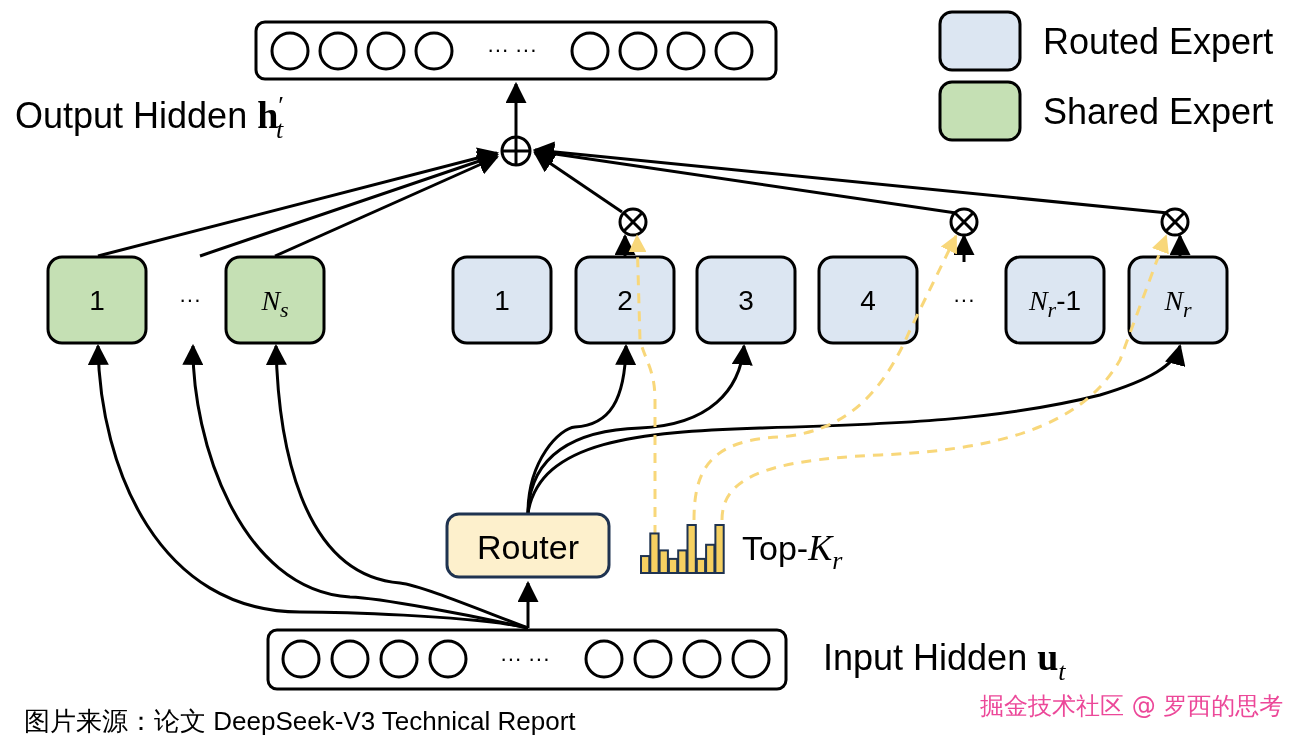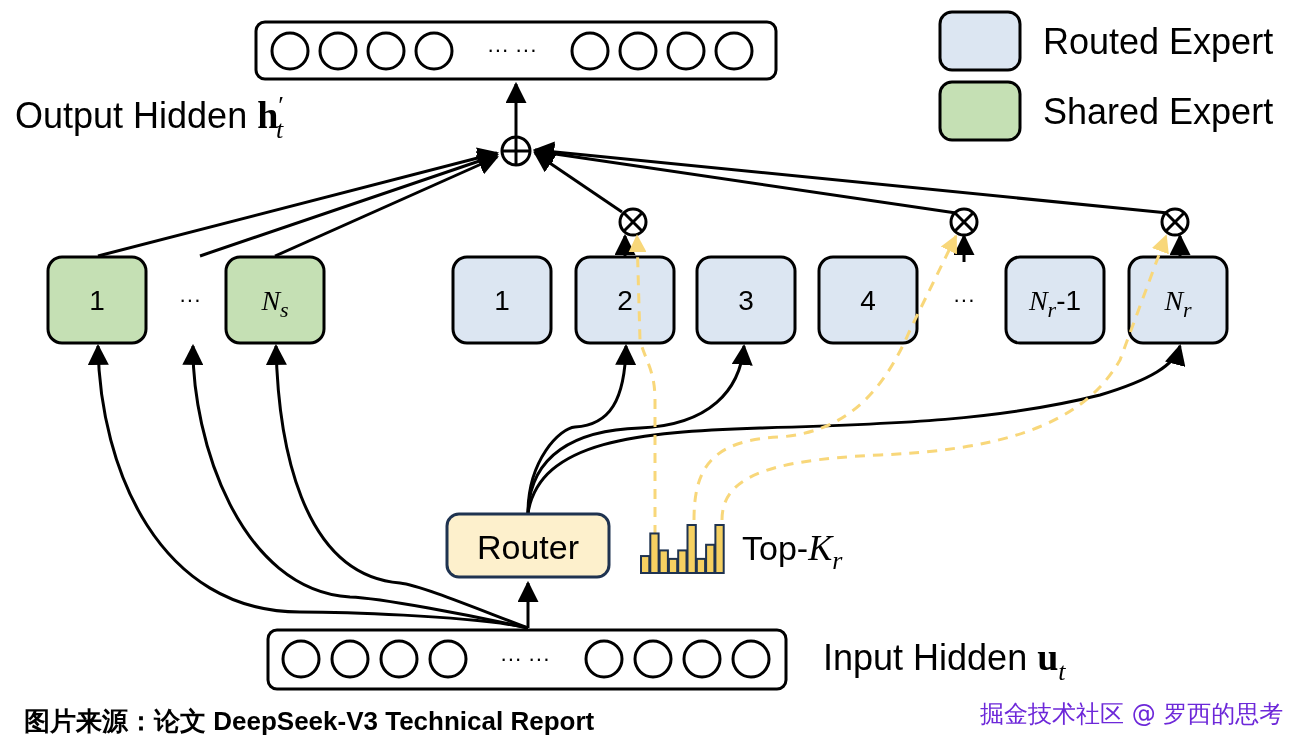--- a/index.html
+++ b/index.html
@@ -1,25 +1,25 @@
 <!DOCTYPE html>
 <html><head>
   <meta charset="utf-8">
   <style>
     html, body { margin: 0; padding: 0; background: #ffffff; }
     body { width: 1313px; height: 741px; position: relative; overflow: hidden;
            font-family: "Liberation Sans", "DejaVu Sans", sans-serif; color: #000; }
     #diagram { position: absolute; left: 0; top: 0; }
     .lbl { font-family: "Liberation Sans", "DejaVu Sans", sans-serif; fill: #000; }
     .math { font-family: "Liberation Serif", "DejaVu Serif", serif; fill: #000; }
-    .footer-source { position: absolute; left: 24px; top: 704px; font-size: 26px; font-weight: bold;
+    .footer-source { position: absolute; left: 24px; top: 704px; font-size: 26px; font-weight: normal;
                      font-family: "Liberation Sans", "DejaVu Sans", sans-serif; white-space: nowrap; }
-    .watermark { position: absolute; left: 980px; top: 690px; font-size: 24px; color: #6d28d9;
+    .watermark { position: absolute; left: 980px; top: 690px; font-size: 24px; color: #ec4899;
                  font-family: "DejaVu Sans", "Liberation Sans", sans-serif; white-space: nowrap;
-                 text-shadow: 1px 1px 0 #ffffff, -1px -1px 0 #ffffff; margin-top: 8px; }
+                 text-shadow: 1px 1px 0 #ffffff, -1px -1px 0 #ffffff; }
   </style>
 </head>
 <body>
 
 <svg id="diagram" width="1313" height="741" viewBox="0 0 1313 741">
   <defs>
     <marker id="arr" viewBox="0 0 10 10" refX="9" refY="5" markerWidth="7" markerHeight="7" orient="auto-start-reverse">
       <path d="M0,0 L10,5 L0,10 z" fill="#000"></path>
     </marker>
     <marker id="arrY" viewBox="0 0 10 10" refX="9" refY="5" markerWidth="6" markerHeight="6" orient="auto-start-reverse">

